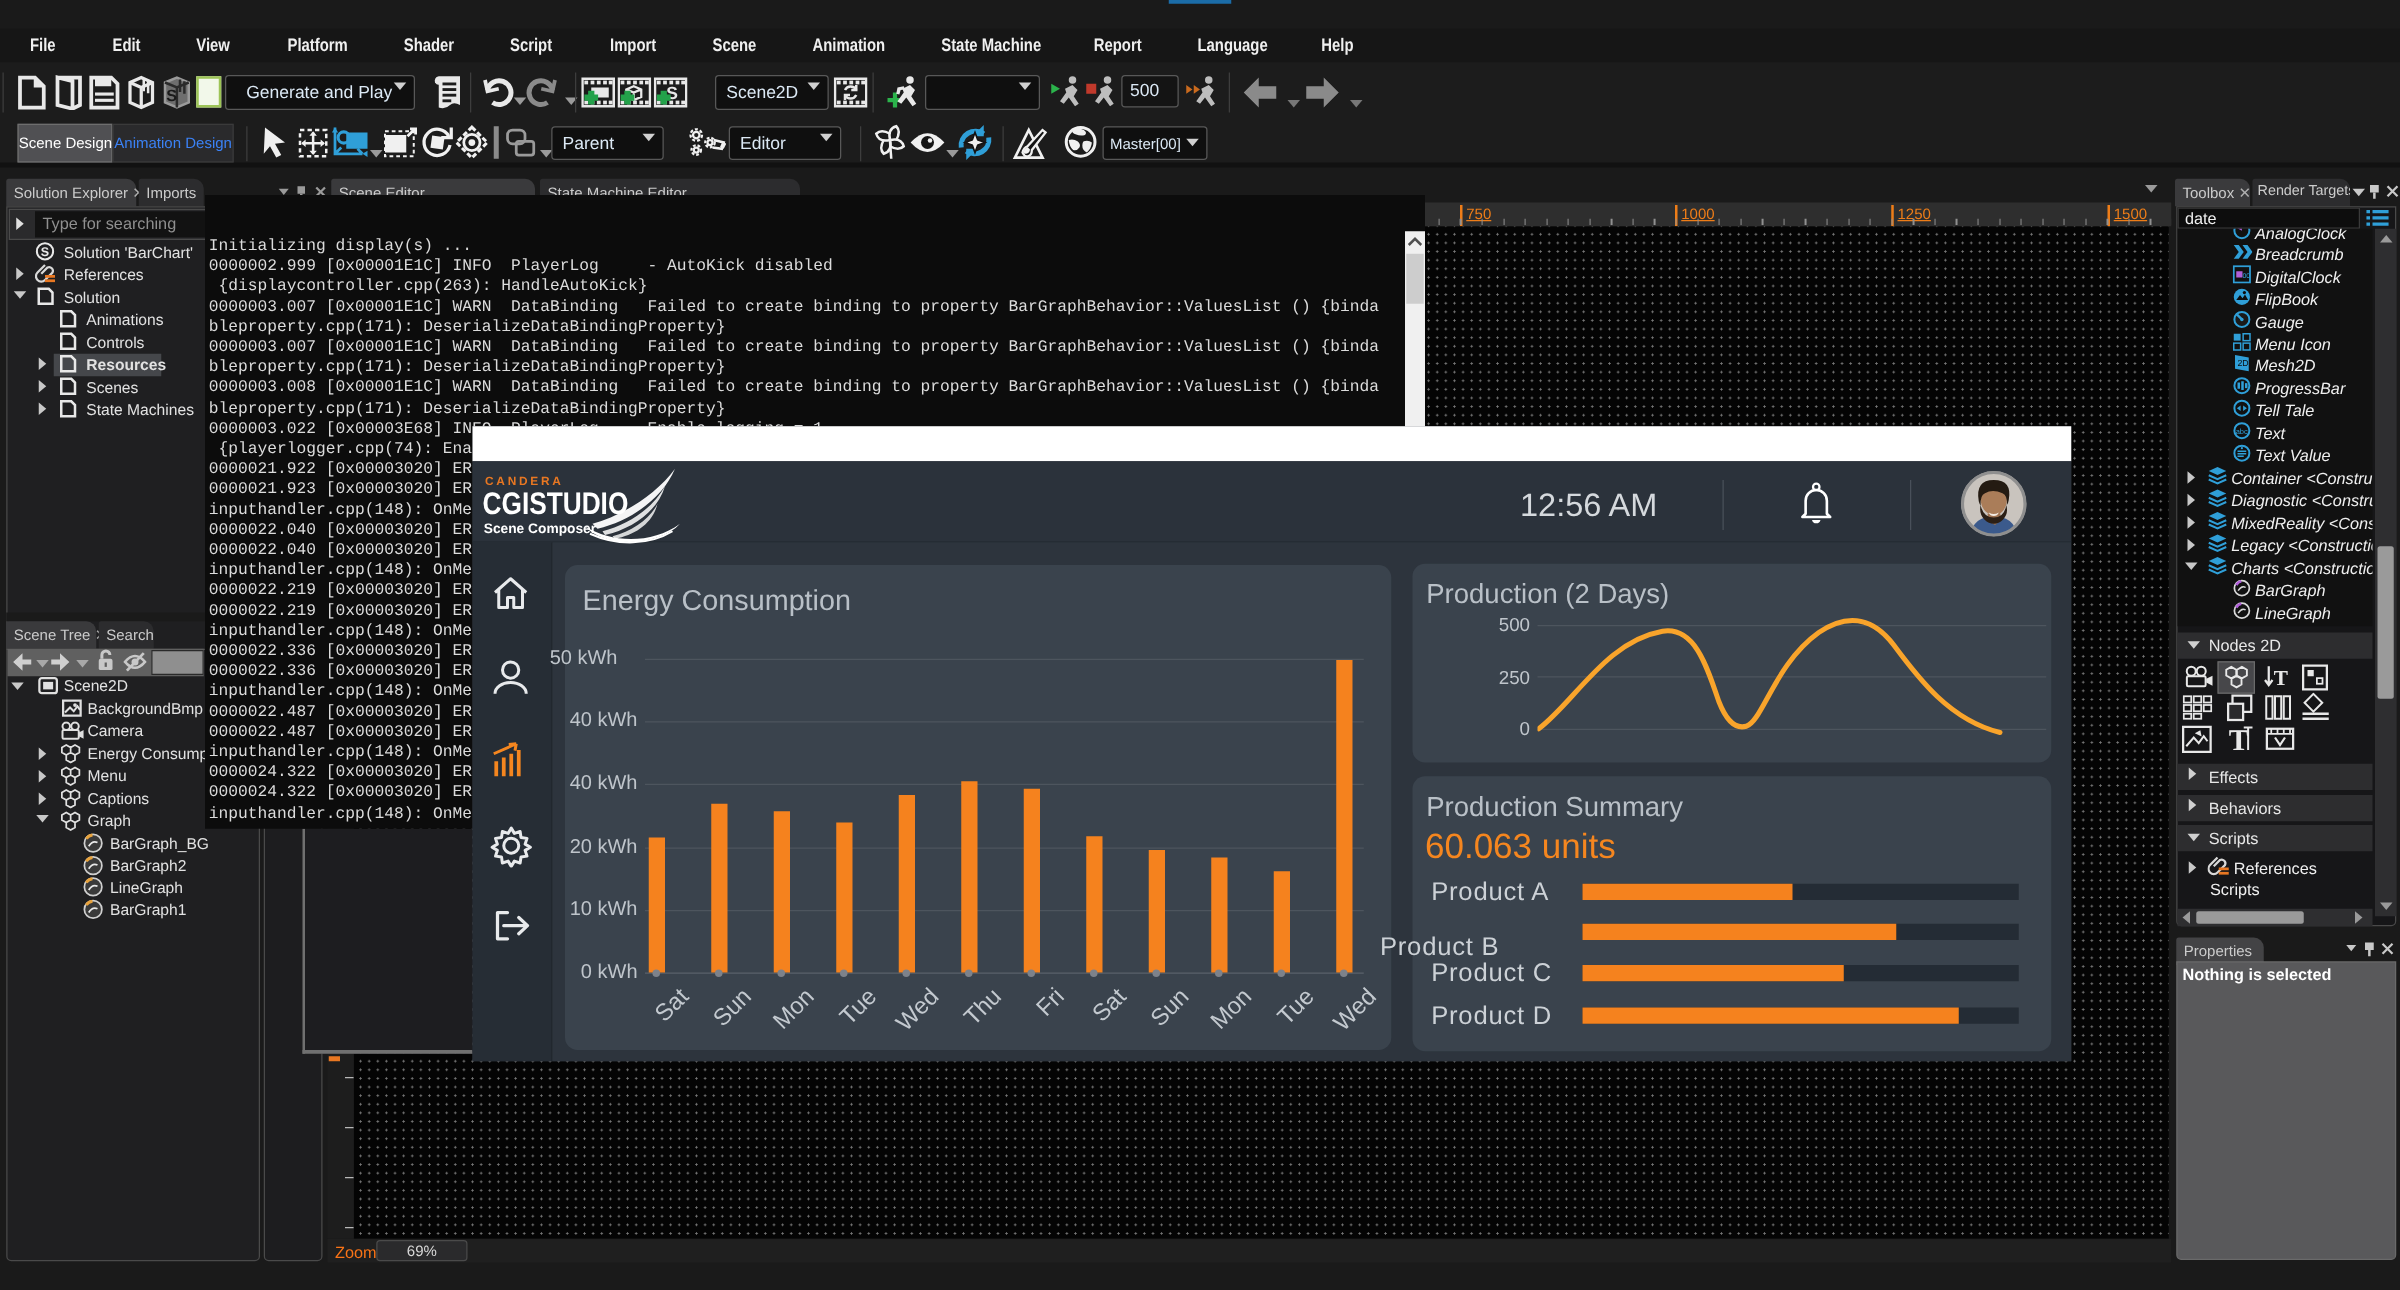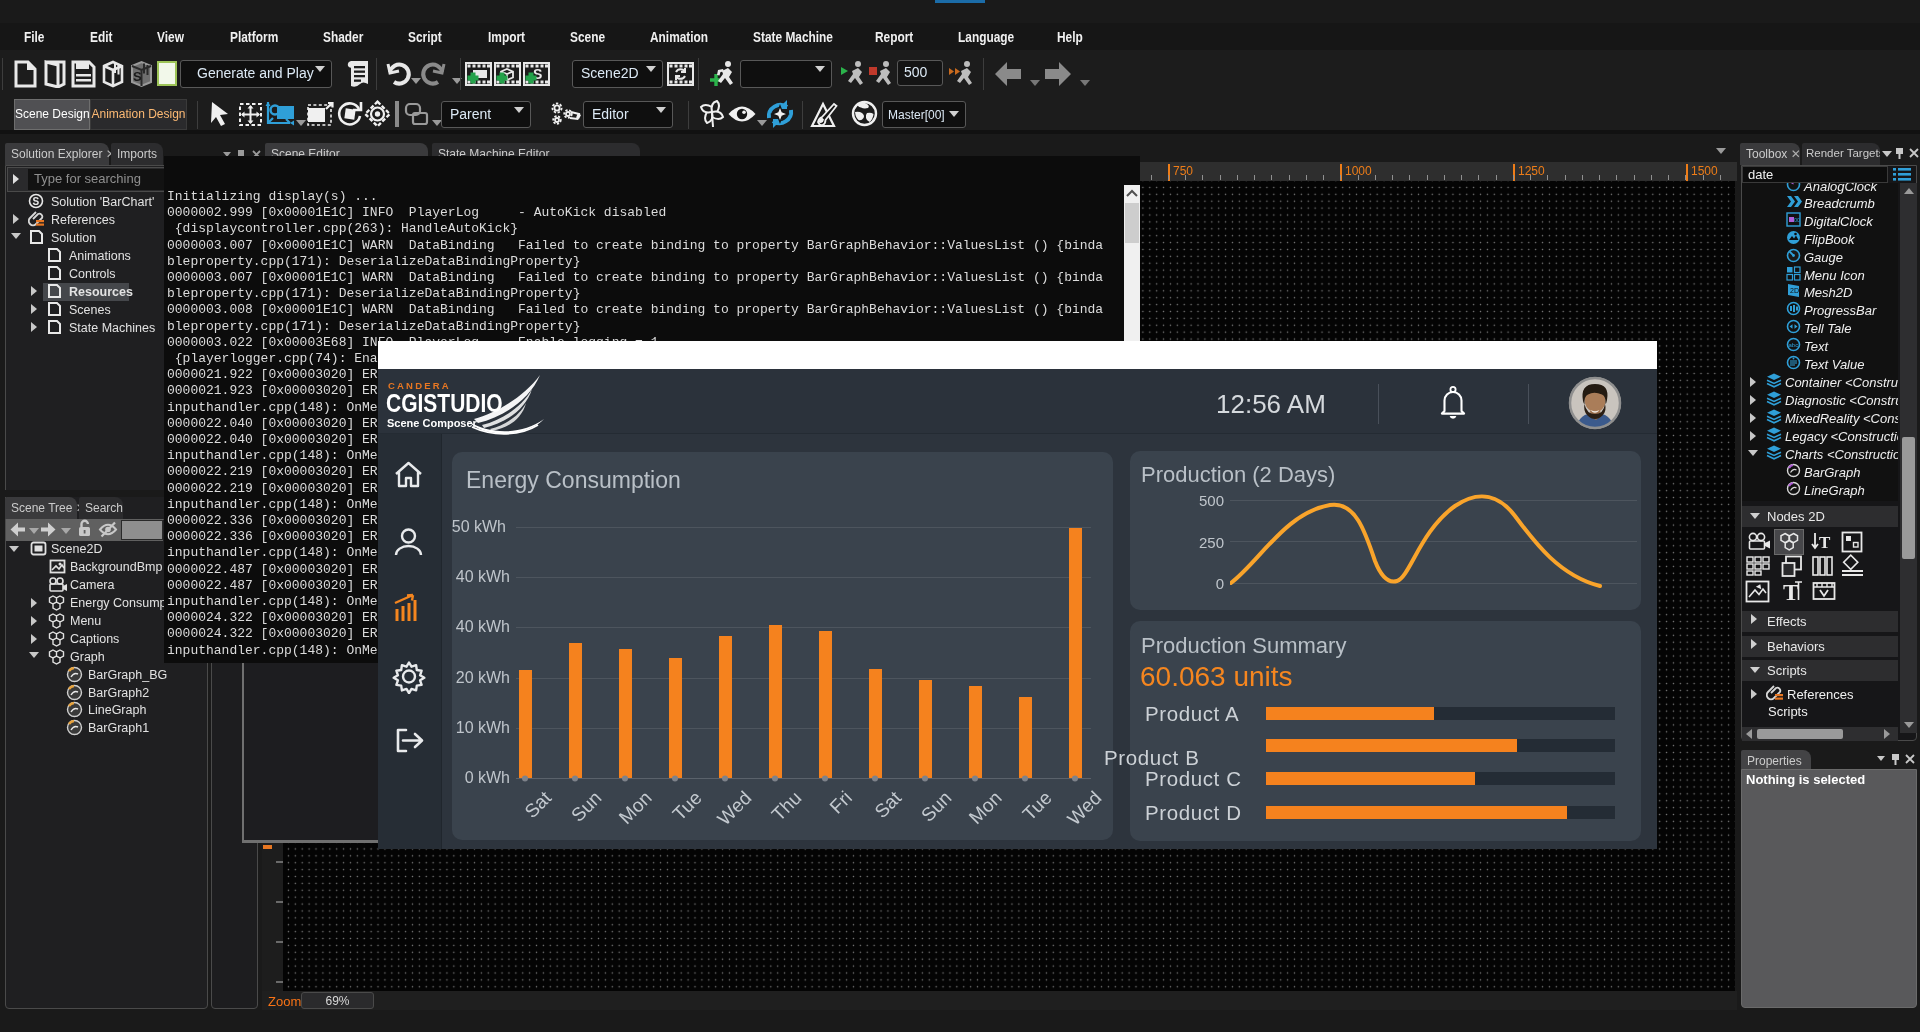--- a/index.html
+++ b/index.html
@@ -35,21 +35,21 @@
 .exp.r { border-top:5px solid transparent; border-bottom:5px solid transparent; border-left:6px solid #c8c8c8; }
 .exp.d { border-left:5px solid transparent; border-right:5px solid transparent; border-top:6px solid #c8c8c8; }
 
 
 #canvas { position:absolute; left:283px; top:181px; width:1452px; height:810px; background:#040404;
   background-image: radial-gradient(circle, #787878 0.7px, transparent 1.05px);
   background-size:6.9px 6.9px; background-position:2px 3px; }
 #hruler { position:absolute; left:262px; top:162px; width:1475px; height:19px; background:#2e2e2e; overflow:hidden; }
 #vruler { position:absolute; left:262px; top:181px; width:21px; height:810px; background:#1d1d1d; overflow:hidden; }
 .rtick { position:absolute; width:2px; background:#ee7d18; top:2px; height:17px; }
-.rlab { position:absolute; top:2px; font-size:12px; color:#ee7d18; }
+.rlab { position:absolute; top:2px; font-size:12px; color:#ee7d18;text-decoration:underline; }
 
 
 #console { position:absolute; left:164px; top:156px; width:976px; height:507px; background:#0c0c0c; }
 #contitle { position:absolute; left:0; top:0; width:976px; height:29px; background:#ffffff; }
 #contitle .t { position:absolute; left:29px; top:6px; font-size:14px; color:#444; }
 #contxt { position:absolute; left:3px; top:33px; font-family:"Liberation Mono", monospace; font-size:13px; line-height:16.2px; color:#dcdcdc; white-space:pre; }
 #conscroll { position:absolute; right:0; top:29px; width:16px; height:478px; background:#f0f0f0; }
 
 
 #player { position:absolute; left:378px; top:341px; width:1279px; height:508px; background:#2c333b; }
@@ -298,21 +298,21 @@
     <div class="exp d" style="left:1030px; top:80px; border-top-color:#777;"></div>
     <svg class="ico" style="left:1043px; top:60px;" width="30" height="28" viewBox="0 0 30 28">
         <path d="M16 2 v7 h-14 v10 h14 v7 l12-12 z" fill="#8a8a8a"></path>
       </svg>
     <div class="exp d" style="left:1080px; top:80px; border-top-color:#777;"></div>
   </div>
 
   <div id="tb2bg"></div>
   <div id="tb2">
     <div class="abs" style="left:14px; top:99px; width:76px; height:31px; background:#505053; border:1px solid #6e6e6e; color:#fff; font-size:12px; text-align:center; line-height:29px; white-space:nowrap;">Scene Design</div>
-    <div class="abs" style="left:90px; top:99px; width:97px; height:31px; background:#2a2a2c; border:1px solid #3a3a3a; color:#fdba74; font-size:12px; text-align:center; line-height:29px; white-space:nowrap;">Animation Design</div>
+    <div class="abs" style="left:90px; top:99px; width:97px; height:31px; background:#2a2a2c; border:1px solid #3a3a3a; color:#3b82f6; font-size:12px; text-align:center; line-height:29px; white-space:nowrap;">Animation Design</div>
     <div class="vsep" style="left:197px; top:101px; height:28px;"></div>
 
     <svg class="ico" style="left:208px; top:100px;" width="26" height="28" viewBox="0 0 26 28">
         <path d="M4 2 l16 12 -8 1 5 9 -4 2 -5-9 -5 6 z" fill="#f0f0f0"></path>
       </svg>
 
     <svg class="ico" style="left:238px; top:102px;" width="25" height="25" viewBox="0 0 25 25">
         <rect x="2" y="2" width="21" height="21" fill="none" stroke="#f0f0f0" stroke-width="2" stroke-dasharray="3.5 2.5"></rect>
         <path d="M12.5 4 v17 M4 12.5 h17" stroke="#f0f0f0" stroke-width="2"></path>
         <path d="M12.5 3 l-3 3.5 h6 z M12.5 22 l-3-3.5 h6 z M3 12.5 l3.5-3 v6 z M22 12.5 l-3.5-3 v6 z" fill="#f0f0f0"></path>
@@ -932,21 +932,21 @@
     <svg class="abs" style="left:14px; top:318px;" width="34" height="35" viewBox="0 0 34 35">
         <circle cx="17" cy="17.5" r="6" fill="none" stroke="#e8eaec" stroke-width="2.4"></circle>
         <path d="M17 3.5 l2.5 4.2 4.6-1.5 0.7 4.8 4.8 0.7 -1.5 4.6 4.2 2.5 -4.2 2.5 1.5 4.6 -4.8 0.7 -0.7 4.8 -4.6-1.5 -2.5 4.2 -2.5-4.2 -4.6 1.5 -0.7-4.8 -4.8-0.7 1.5-4.6 -4.2-2.5 4.2-2.5 -1.5-4.6 4.8-0.7 0.7-4.8 4.6 1.5 z" fill="none" stroke="#e8eaec" stroke-width="2.4" stroke-linejoin="round"></path>
       </svg>
     <svg class="abs" style="left:16px; top:385px;" width="31" height="29" viewBox="0 0 31 29">
         <path d="M12 4 h-8 v21 h8 M9 14.5 h18 M21 8 l7 6.5 -7 6.5" fill="none" stroke="#e8eaec" stroke-width="2.6" stroke-linejoin="round" stroke-linecap="round"></path>
       </svg>
 
     <div class="card" style="left:74px; top:111px; width:661px; height:388px;"></div>
     <div class="txt ctitle" style="left:88px; top:126px;">Energy Consumption</div>
-    <div class="glabel" style="left:56px; top:177px; width:72px;">50 kWh</div>
+    <div class="glabel" style="left:44px; top:177px; width:72px;">50 kWh</div>
     <div class="glabel" style="left:60px; top:227px; width:72px;">40 kWh</div>
     <div class="glabel" style="left:60px; top:277px; width:72px;">40 kWh</div>
     <div class="glabel" style="left:60px; top:328px; width:72px;">20 kWh</div>
     <div class="glabel" style="left:60px; top:378px; width:72px;">10 kWh</div>
     <div class="glabel" style="left:60px; top:428px; width:72px;">0 kWh</div>
     <div class="gline" style="left:138px; top:186px; width:575px;"></div>
     <div class="gline" style="left:138px; top:236px; width:575px;"></div>
     <div class="gline" style="left:138px; top:286px; width:575px;"></div>
     <div class="gline" style="left:138px; top:337px; width:575px;"></div>
     <div class="gline" style="left:138px; top:387px; width:575px;"></div>

